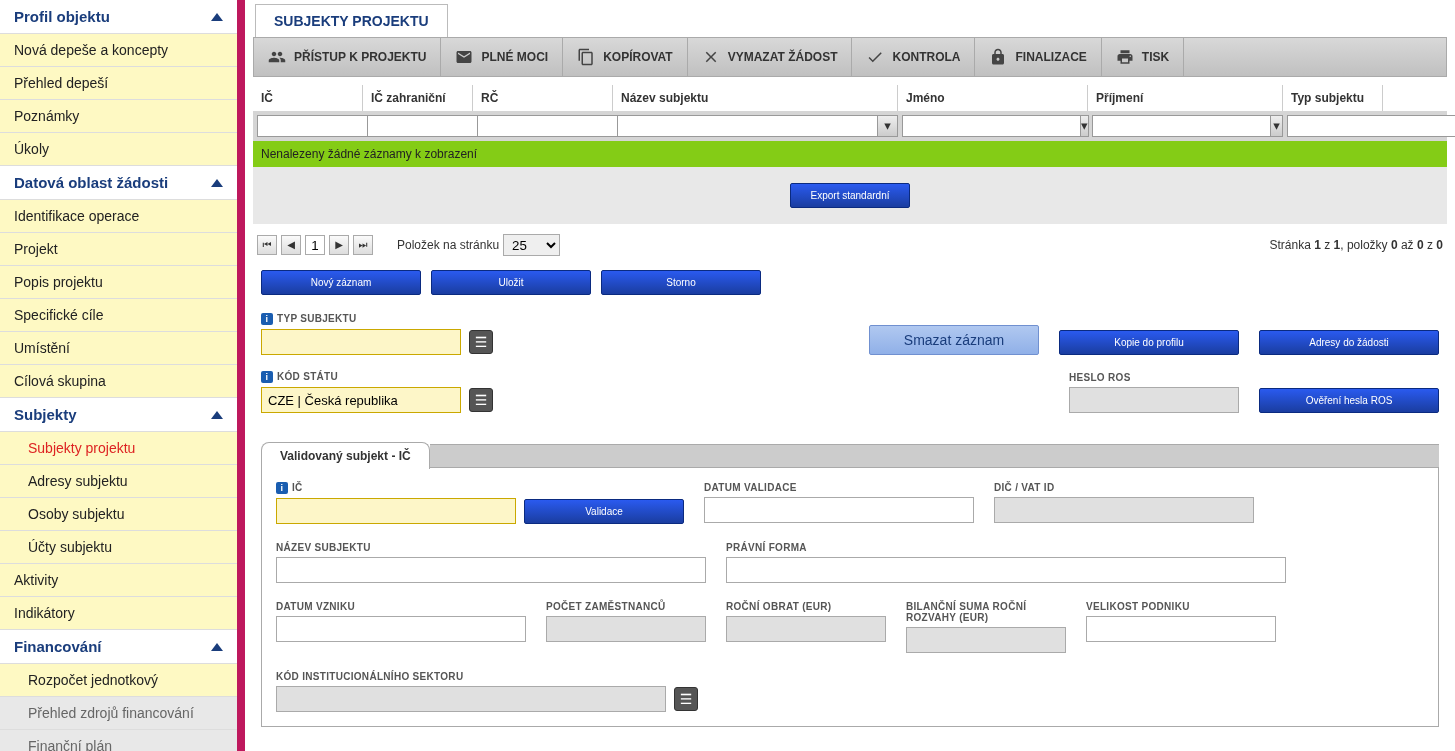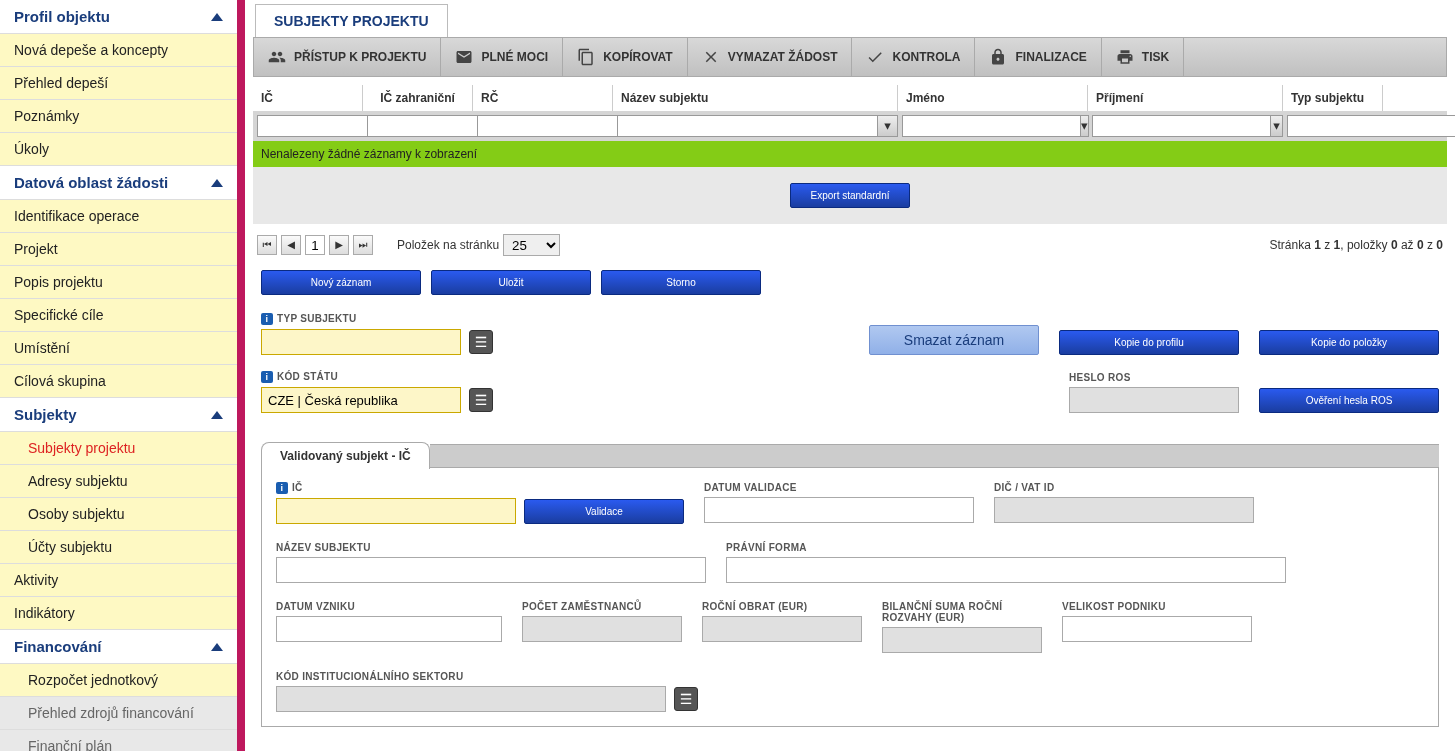--- a/index.html
+++ b/index.html
@@ -157,21 +157,21 @@
         <svg viewBox="0 0 24 24">
           <path d="M19 8H5c-1.66 0-3 1.34-3 3v6h4v4h12v-4h4v-6c0-1.66-1.34-3-3-3zm-3 11H8v-5h8v5zm3-7c-.55 0-1-.45-1-1s.45-1 1-1 1 .45 1 1-.45 1-1 1zm-1-9H6v4h12V3z"></path>
         </svg>
         <span>TISK</span>
       </div>
   </div>
 
   <div class="grid-zone">
     <div class="grid-headers" id="grid-headers">
         <div class="grid-col-head" style="width: 110px;">IČ</div>
-        <div class="grid-col-head" style="width: 110px; text-align: center;">IČ zahraniční</div>
+        <div class="grid-col-head" style="width: 110px;">IČ zahraniční</div>
         <div class="grid-col-head" style="width: 140px;">RČ</div>
         <div class="grid-col-head" style="width: 285px;">Název subjektu</div>
         <div class="grid-col-head" style="width: 190px;">Jméno</div>
         <div class="grid-col-head" style="width: 195px;">Příjmení</div>
         <div class="grid-col-head" style="width: 100px;">Typ subjektu</div>
       </div>
     <div class="grid-filters" id="grid-filters">
         <div class="filter-cell" style="width: 110px;">
           <input class="filter-input" style="">
           <span class="filter-btn">▾</span>
@@ -232,21 +232,21 @@
       <div class="field">
         <span class="field-label"><span class="info-icon">i</span><span>TYP SUBJEKTU</span></span>
         <div class="lookup">
           <input class="input-yellow" style="width: 200px;" value="">
           <span class="lookup-btn">☰</span>
         </div>
       </div>
       <div style="flex:1"></div>
       <button class="btn-lightblue">Smazat záznam</button>
       <button class="btn-blue wide">Kopie do profilu</button>
-      <button class="btn-blue wide">Kopie do položky</button>
+      <button class="btn-blue wide">Adresy do žádosti</button>
     </div>
 
     <div class="form-row">
       <div class="field">
         <span class="field-label"><span class="info-icon">i</span><span>KÓD STÁTU</span></span>
         <div class="lookup">
           <input class="input-yellow" style="width: 200px;" value="CZE | Česká republika">
           <span class="lookup-btn">☰</span>
         </div>
       </div>
@@ -285,21 +285,21 @@
 
       <div class="field" style="width:430px">
         <span class="field-label">NÁZEV SUBJEKTU</span>
         <input class="input-white" style="">
       </div>
       <div class="field" style="width:560px">
         <span class="field-label">PRÁVNÍ FORMA</span>
         <input class="input-white" style="">
       </div>
 
-      <div class="field" style="width:226px">
+      <div class="field" style="width:250px">
         <span class="field-label">DATUM VZNIKU</span>
         <input class="input-white" style="">
       </div>
       <div class="field" style="width:160px">
         <span class="field-label">POČET ZAMĚSTNANCŮ</span>
         <input class="input-gray" style="">
       </div>
       <div class="field" style="width:160px">
         <span class="field-label">ROČNÍ OBRAT (EUR)</span>
         <input class="input-gray" style="">

